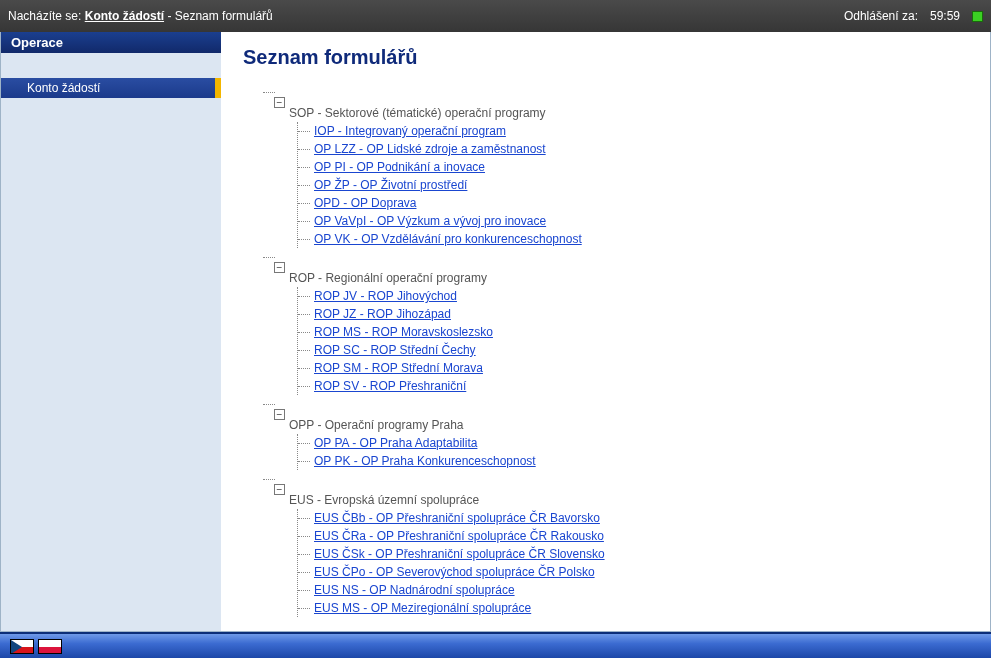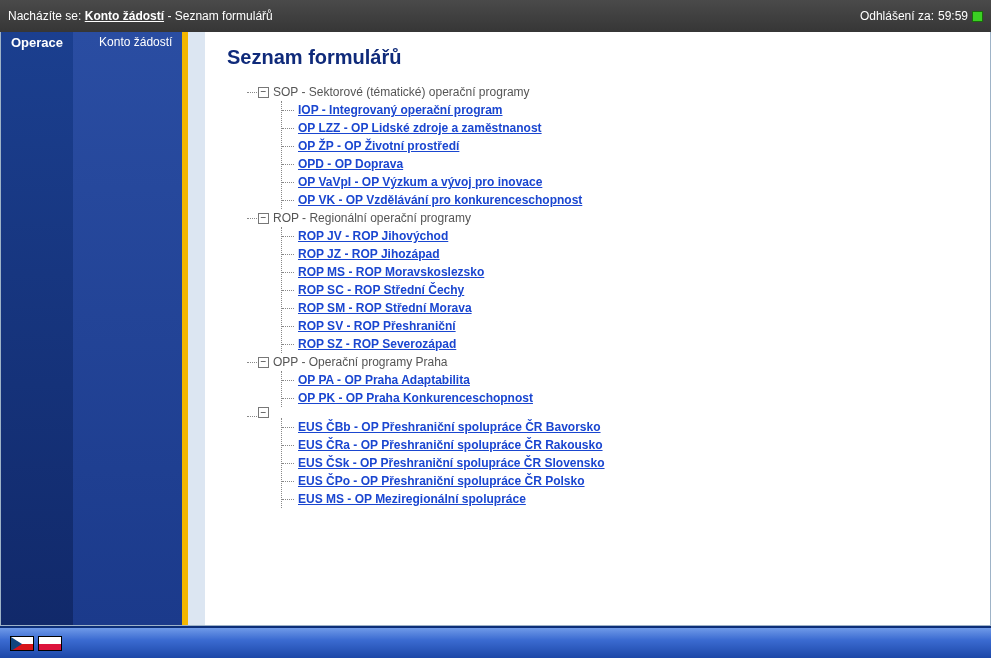--- a/index.html
+++ b/index.html
@@ -10,58 +10,58 @@
     background: linear-gradient(#4a4a4a, #363636);
     color: #fff;
     height: 22px;
     display: flex;
     align-items: center;
     padding: 16px 8px;
     font-size: 12px;
   }
   .topbar .crumb { flex: 1; }
   .topbar a.crumb-link { color: #fff; text-decoration: underline; font-weight: bold; }
-  .topbar .logout { display: flex; align-items: center; gap: 4px; }
+  .topbar .logout { display: flex; align-items: center; gap: 12px; }
   .logout-box { width: 11px; height: 11px; background: #3bd023; border: 1px solid #196b0c; }
 
   .middle { flex: 1; display: flex; background: #fff; border: 1px solid #9eb3c7; border-top: none; }
 
-  .sidebar { width: 204px; background: #dce6f2; display: flex; flex-direction: row; }
+  .sidebar { width: 220px; background: #dce6f2; display: flex; flex-direction: column; gap: 25px; }
   .side-head {
     background: linear-gradient(#1b3f8f, #11296a);
     color: #fff; font-weight: bold; font-size: 13px;
     padding: 3px 10px;
   }
   .side-item {
     background: linear-gradient(#2a4da2, #1b3a8b);
     color: #fff; font-size: 12px;
     padding: 3px 10px 3px 26px;
     border-right: 6px solid #f3b600;
     cursor: pointer;
   }
 
   .content { flex: 1; padding: 14px 22px; overflow: auto; }
   h1.page-title { font-size: 20px; color: #0f2a7a; font-weight: bold; margin-bottom: 14px; }
 
   ul.tree, ul.tree ul { list-style: none; }
   ul.tree { margin-left: 20px; }
-  ul.tree ul { margin-left: 18px; border-left: 1px dotted #888; font-weight: bold; }
+  ul.tree ul { margin-left: 18px; border-left: 1px dotted #888; }
   li.node { position: relative; padding-left: 16px; line-height: 18px; }
   li.node::before {
     content: ""; position: absolute; left: 0; top: 9px;
     width: 12px; border-top: 1px dotted #888;
   }
   li.group > .grow { display: flex; align-items: center; gap: 4px; }
   .toggle {
     width: 11px; height: 11px; border: 1px solid #777; background: #fff;
     display: inline-flex; align-items: center; justify-content: center;
     font-size: 10px; line-height: 1; color: #333; cursor: pointer;
     position: relative; left: -5px; margin-right: -5px;
   }
-  .group-label { color: #555; font-size: 12px; }
+  .group-label { color: #555; font-size: 12px; margin-top: 21px; }
   a.leaf-link { color: #1a46d0; text-decoration: underline; font-size: 12px; }
 
   .footer {
     height: 32px;
     background: linear-gradient(#6f9ae8, #3b6bd1 40%, #1c47a8);
     display: flex; align-items: center; padding: 0 10px; gap: 4px;
     border-top: 2px solid #0c2e78;
   }
   .flag { width: 24px; height: 15px; border: 1px solid #000; cursor: pointer; }
   .flag-cz { background: linear-gradient(to bottom, #fff 0 50%, #d7141a 50% 100%); position: relative; overflow: hidden; }
@@ -95,60 +95,62 @@
     <h1 class="page-title">Seznam formulářů</h1>
     <ul class="tree" id="tree-root">
         <li class="node group">
           <div class="grow">
             <span class="toggle">−</span>
             <span class="group-label">SOP - Sektorové (tématické) operační programy</span>
           </div>
           <ul>
             <li class="node"><a href="#" class="leaf-link">IOP - Integrovaný operační program</a></li>
             <li class="node"><a href="#" class="leaf-link">OP LZZ - OP Lidské zdroje a zaměstnanost</a></li>
+            <li class="node"><a href="#" class="leaf-link">OP PI - OP Podnikání a inovace</a></li>
             <li class="node"><a href="#" class="leaf-link">OP ŽP - OP Životní prostředí</a></li>
             <li class="node"><a href="#" class="leaf-link">OPD - OP Doprava</a></li>
             <li class="node"><a href="#" class="leaf-link">OP VaVpI - OP Výzkum a vývoj pro inovace</a></li>
             <li class="node"><a href="#" class="leaf-link">OP VK - OP Vzdělávání pro konkurenceschopnost</a></li>
           </ul>
         </li>
         <li class="node group">
           <div class="grow">
             <span class="toggle">−</span>
             <span class="group-label">ROP - Regionální operační programy</span>
           </div>
           <ul>
             <li class="node"><a href="#" class="leaf-link">ROP JV - ROP Jihovýchod</a></li>
             <li class="node"><a href="#" class="leaf-link">ROP JZ - ROP Jihozápad</a></li>
             <li class="node"><a href="#" class="leaf-link">ROP MS - ROP Moravskoslezsko</a></li>
             <li class="node"><a href="#" class="leaf-link">ROP SC - ROP Střední Čechy</a></li>
             <li class="node"><a href="#" class="leaf-link">ROP SM - ROP Střední Morava</a></li>
             <li class="node"><a href="#" class="leaf-link">ROP SV - ROP Přeshraniční</a></li>
-            <li class="node"><a href="#" class="leaf-link">ROP SZ - ROP Severozápad</a></li>
           </ul>
         </li>
         <li class="node group">
           <div class="grow">
             <span class="toggle">−</span>
             <span class="group-label">OPP - Operační programy Praha</span>
           </div>
           <ul>
             <li class="node"><a href="#" class="leaf-link">OP PA - OP Praha Adaptabilita</a></li>
             <li class="node"><a href="#" class="leaf-link">OP PK - OP Praha Konkurenceschopnost</a></li>
           </ul>
         </li>
         <li class="node group">
           <div class="grow">
             <span class="toggle">−</span>
+            <span class="group-label">EUS - Evropská územní spolupráce</span>
           </div>
           <ul>
             <li class="node"><a href="#" class="leaf-link">EUS ČBb - OP Přeshraniční spolupráce ČR Bavorsko</a></li>
             <li class="node"><a href="#" class="leaf-link">EUS ČRa - OP Přeshraniční spolupráce ČR Rakousko</a></li>
             <li class="node"><a href="#" class="leaf-link">EUS ČSk - OP Přeshraniční spolupráce ČR Slovensko</a></li>
-            <li class="node"><a href="#" class="leaf-link">EUS ČPo - OP Přeshraniční spolupráce ČR Polsko</a></li>
+            <li class="node"><a href="#" class="leaf-link">EUS ČPo - OP Severovýchod spolupráce ČR Polsko</a></li>
+            <li class="node"><a href="#" class="leaf-link">EUS NS - OP Nadnárodní spolupráce</a></li>
             <li class="node"><a href="#" class="leaf-link">EUS MS - OP Meziregionální spolupráce</a></li>
           </ul>
         </li>
       </ul>
   </div>
 </div>
 
 <div class="footer">
   <div class="flag flag-cz"></div>
   <div class="flag flag-pl"></div>

